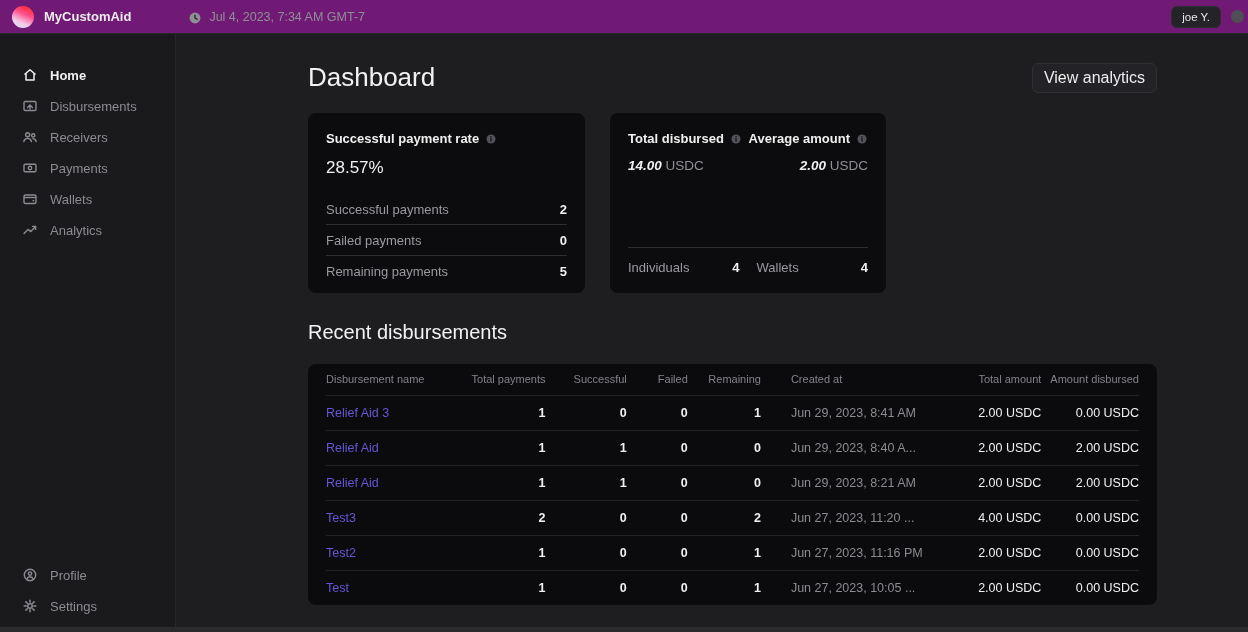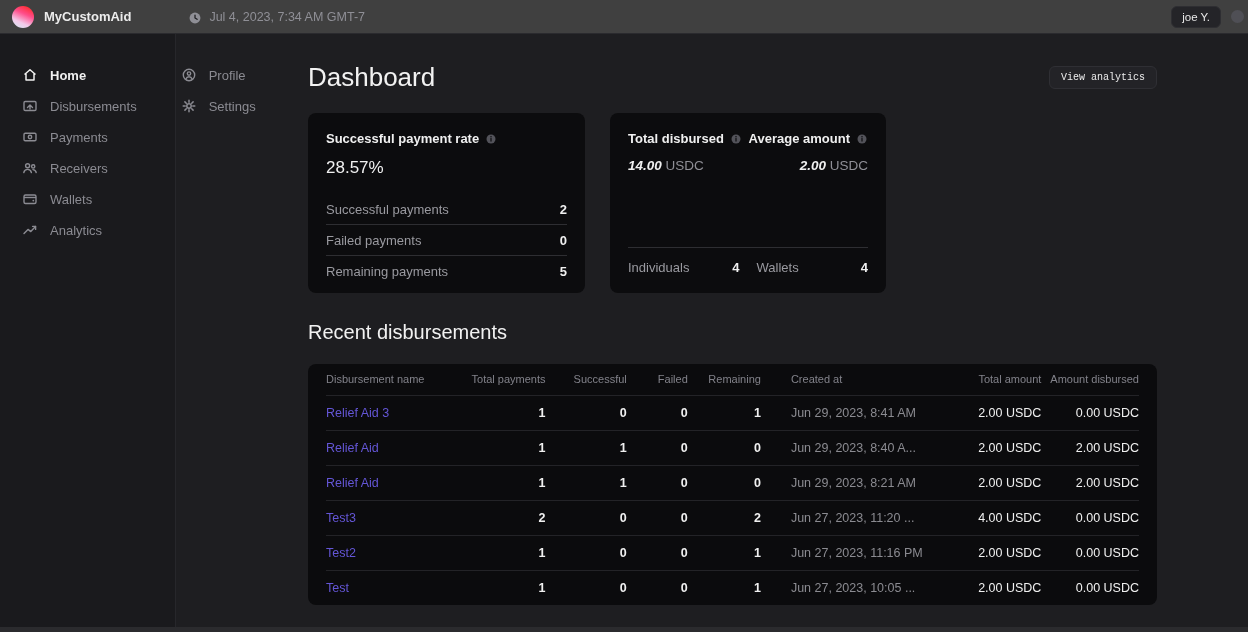--- a/index.html
+++ b/index.html
@@ -6,21 +6,21 @@
   html,body { margin:0; padding:0; }
   body {
     width:1248px; height:632px; overflow:hidden;
     background:#1e1e21;
     font-family:"Liberation Sans","DejaVu Sans",sans-serif;
     color:#f2f2f2;
     position:relative;
   }
   
   .topbar {
-    height:34px; background:#404040; border-bottom:1px solid #2a2a2e;
+    height:34px; background:#701a75; border-bottom:1px solid #2a2a2e;
     display:flex; align-items:center; padding:0 12px; overflow:hidden;
   }
   .logo {
     width:22px; height:22px; border-radius:50%;
     background:linear-gradient(205deg,#ff2b2b 8%,#ff4d8a 38%,#f3c9e9 70%,#d9e4f2 95%);
     flex:0 0 auto;
   }
   .brand { font-size:13px; font-weight:700; color:#ececec; margin-left:10px; }
   .time-group { display:flex; align-items:center; gap:7px; margin-left:57px; color:#8f8f96; font-size:12.5px; }
   .topbar-spacer { flex:1; }
@@ -29,39 +29,39 @@
     padding:4px 10px; font-size:11.5px; color:#e8e8e8; cursor:pointer;
   }
   .avatar-partial {
     width:13px; height:13px; border-radius:50%; background:#4f4f55;
     margin-left:10px; margin-right:-8px; flex:0 0 auto;
   }
   
   .app-row { display:flex; height:593px; }
   .sidebar {
     width:176px; flex:0 0 auto; background:#1a1a1d; border-right:1px solid #27272b;
-    display:flex; flex-direction:row; justify-content:space-between;
+    display:flex; flex-direction:column; justify-content:space-between;
     padding:28px 0 8px;
   }
   .nav-item {
     display:flex; align-items:center; gap:12px;
     padding:5px 22px; margin-bottom:5px; font-size:13px; color:#8b8b92; cursor:pointer;
   }
   .nav-item.active { color:#f0f0f0; font-weight:600; }
   .nav-icon { width:16px; height:16px; display:inline-flex; flex:0 0 auto; }
   .nav-icon svg { width:16px; height:16px; }
   
   .main { flex:1; overflow:hidden; }
   .content { width:849px; margin-left:132px; }
   .page-head { display:flex; justify-content:space-between; align-items:center; margin:28px 0 20px; }
   .page-title { font-size:26px; font-weight:400; color:#f2f2f2; }
   .btn {
     background:#232327; border:1px solid #2f2f34; border-radius:6px;
-    color:#ececec; font-size:10px; padding:5px 11px; cursor:pointer;
-    font-family:Liberation Mono, monospace; white-space:nowrap;
+    color:#ececec; font-size:16px; padding:5px 11px; cursor:pointer;
+    font-family:Liberation Sans, sans-serif; white-space:nowrap;
   }
   .btn-primary {
     background:var(--accent,#7c6be2); border:1px solid var(--accent,#7c6be2);
     color:#fff; display:inline-flex; align-items:center; gap:7px; font-weight:500;
   }
   
   .cards-row { display:flex; gap:25px; margin-bottom:28px; }
   .card {
     background:#0c0c0e; border-radius:8px; padding:18px; height:180px;
     display:flex; flex-direction:column;
@@ -158,37 +158,37 @@
         <span class="nav-icon">
           <svg viewBox="0 0 16 16" fill="none" stroke="currentColor" stroke-width="1.4">
               <rect x="2" y="3.5" width="12" height="9" rx="1.2"></rect>
               <path d="M5.5 9.5 8 7l2.5 2.5M8 7.4V11" stroke-linecap="round" stroke-linejoin="round"></path>
             </svg>
         </span>
         <span class="nav-label">Disbursements</span>
       </div>
       <div class="nav-item">
         <span class="nav-icon">
-          <svg viewBox="0 0 16 16" fill="none" stroke="currentColor" stroke-width="1.4">
-              <rect x="2" y="4.2" width="12" height="7.6" rx="1.2"></rect>
-              <circle cx="8" cy="8" r="1.7"></circle>
-            </svg>
-        </span>
-        <span class="nav-label">Payments</span>
-      </div>
-      <div class="nav-item">
-        <span class="nav-icon">
           <svg viewBox="0 0 16 16" fill="none" stroke="currentColor" stroke-width="1.4" stroke-linecap="round">
               <circle cx="5.6" cy="5.8" r="2"></circle>
               <path d="M1.8 12.6c.4-2 1.9-3.2 3.8-3.2s3.4 1.2 3.8 3.2"></path>
               <circle cx="11.2" cy="6.4" r="1.6"></circle>
               <path d="M10.9 9.6c1.7.1 2.9 1.2 3.3 2.9"></path>
             </svg>
         </span>
         <span class="nav-label">Receivers</span>
+      </div>
+      <div class="nav-item">
+        <span class="nav-icon">
+          <svg viewBox="0 0 16 16" fill="none" stroke="currentColor" stroke-width="1.4">
+              <rect x="2" y="4.2" width="12" height="7.6" rx="1.2"></rect>
+              <circle cx="8" cy="8" r="1.7"></circle>
+            </svg>
+        </span>
+        <span class="nav-label">Payments</span>
       </div>
       <div class="nav-item">
         <span class="nav-icon">
           <svg viewBox="0 0 16 16" fill="none" stroke="currentColor" stroke-width="1.4">
               <rect x="2" y="4" width="12" height="8.5" rx="1.5"></rect>
               <path d="M2 6.5h12"></path>
               <circle cx="11.3" cy="9.6" r="0.9" fill="currentColor" stroke="none"></circle>
             </svg>
         </span>
         <span class="nav-label">Wallets</span>

